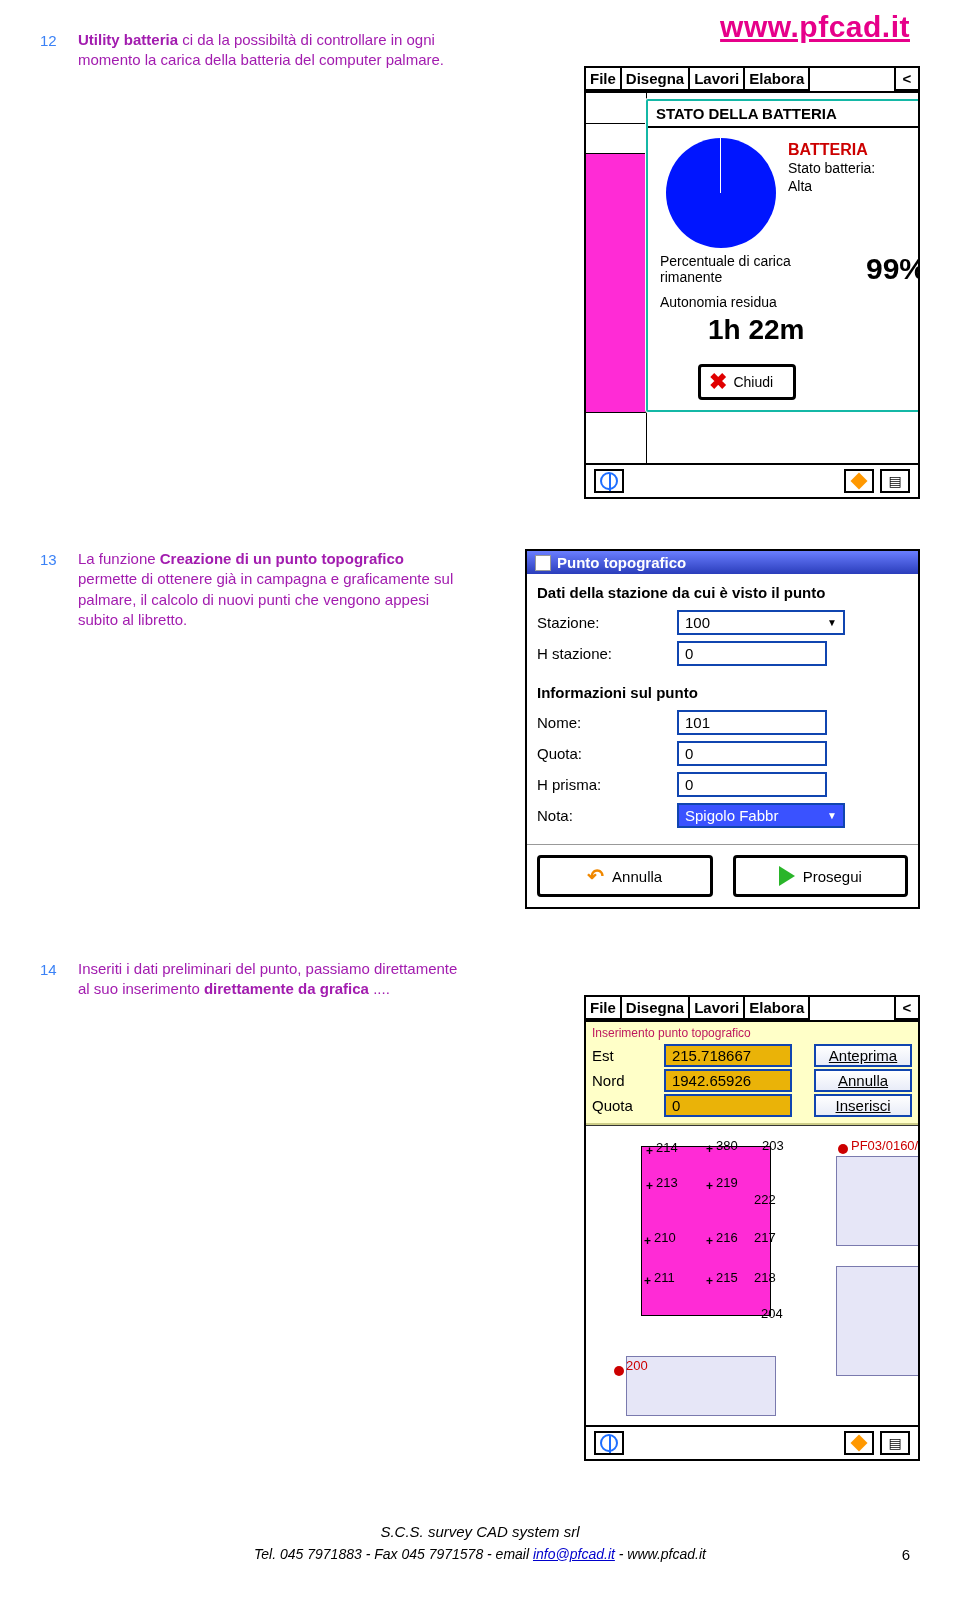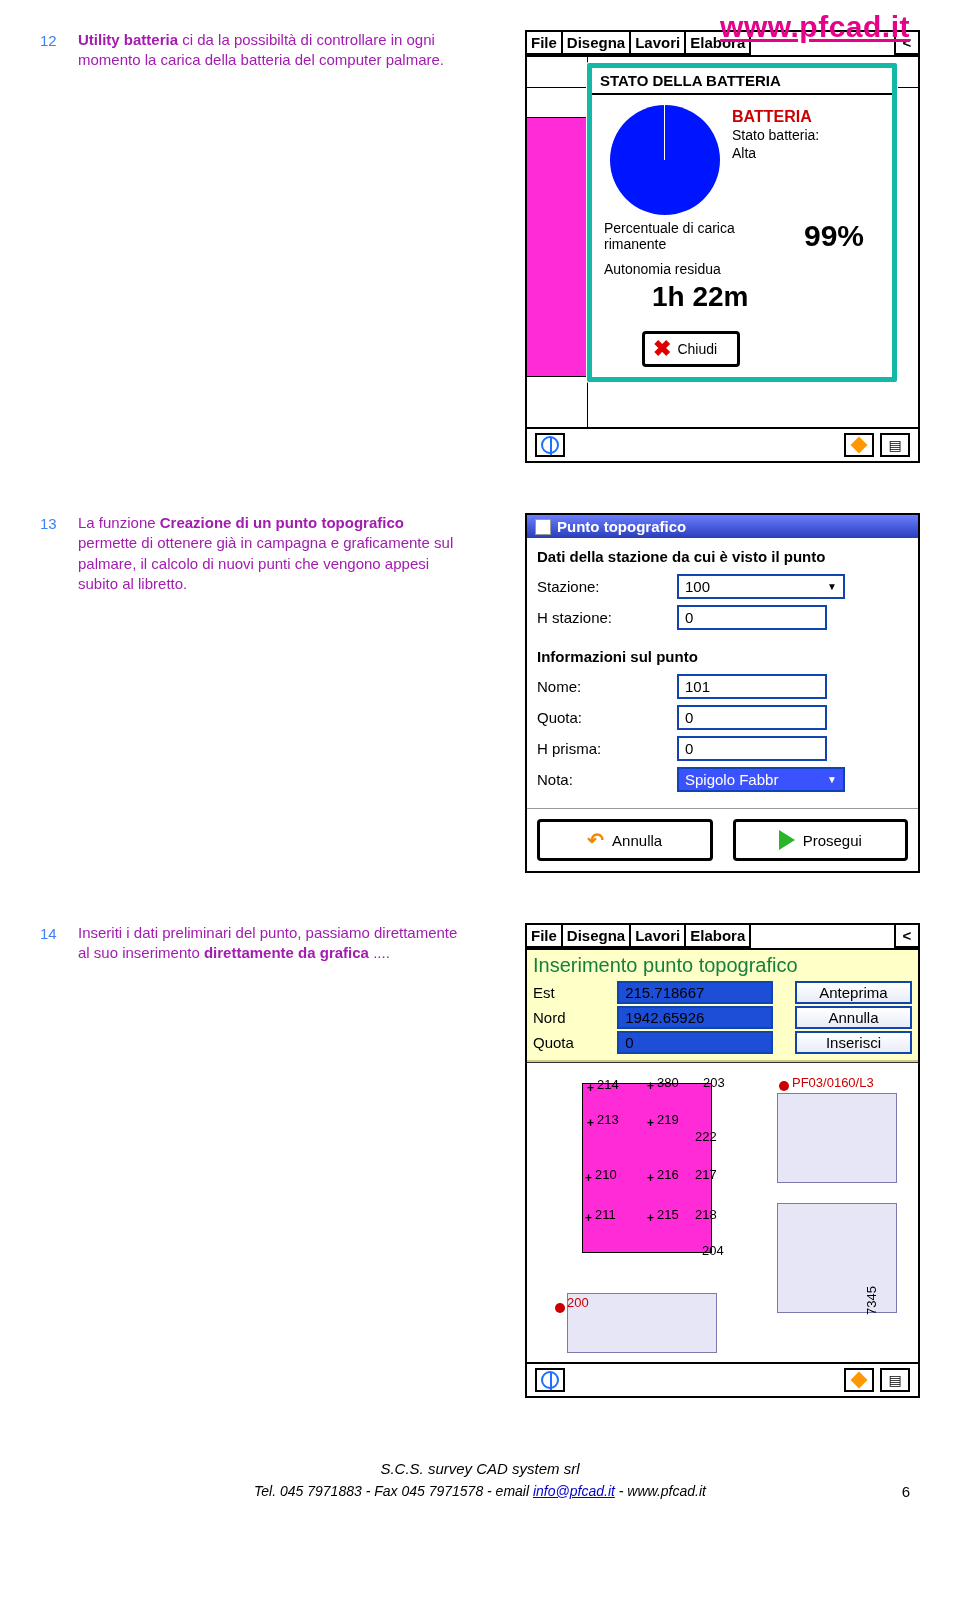--- a/index.html
+++ b/index.html
@@ -40,26 +40,27 @@
     color: #a21caf;
     padding-right: 20px;
   }
   .text-col b { font-weight: bold; }
   .screen-col {
     flex-shrink: 0;
     margin-left: auto;
   }
   
   .pda {
-    width: 395px;
+    width: 336px;
     border: 2px solid #000;
     background: #fff;
     font-family: Tahoma, Arial, sans-serif;
     font-size: 14px;
     color: #000;
+    margin-top: 36px;
   }
   .menubar {
     display: flex;
     border-bottom: 2px solid #000;
     background: #fff;
   }
   .menubar span {
     border: 2px solid #000;
     border-top: none;
     border-left: none;
@@ -88,21 +89,21 @@
     border: 1px solid #000;
   }
   .bg-line {
     position: absolute;
     background: #000;
   }
   
   .dialog {
     position: absolute;
     background: #fff;
-    border: 5px solid #14b8a6;
+    border: 2px solid #14b8a6;
     border-radius: 2px;
     box-shadow: 0 0 0 1px #fff;
   }
   .dlg-title {
     background: #fff;
     border-bottom: 2px solid #000;
     font-weight: bold;
     padding: 4px 8px;
     font-size: 15px;
   }
@@ -229,37 +230,38 @@
     justify-content: center;
     gap: 8px;
     font-size: 15px;
     background: #fff;
   }
   .undo-ic { color: #f08800; font-size: 20px; font-weight: bold;}
   .go-ic {
     width:0;height:0;border-top:10px solid transparent;border-bottom:10px solid transparent;border-left:16px solid #2ab52a;
   }
   .s3-panel { background: #ffffc8; border-bottom: 2px solid #cc8; padding: 4px 6px; }
-  .s3-title { color: #15803d; font-size: 20px; font-weight: normal; margin-bottom: 4px;}
+  .s3-title { color: #be185d; font-size: 12px; font-weight: normal; margin-bottom: 4px;}
   .s3-row { display: flex; align-items: center; margin: 2px 0; gap: 22px; font-size: 15px;}
   .s3-row .lbl { width: 64px; }
   .s3-in {
     width: 160px;
     border: 2px solid #1045b0;
-    background: #1d4ed8;
+    background: #eab308;
     padding: 1px 6px;
     font-size: 15px;
   }
   .s3-btn {
     width: 120px;
     border: 2px solid #1045b0;
     padding: 1px 8px;
     text-align: center;
     font-size: 15px;
     background: linear-gradient(#fff,#e8ecf8);
+    text-decoration: underline;
   }
   .map {
     position: relative;
     height: 300px;
     background: #fff;
     border-top: 1px solid #333;
     overflow: hidden;
   }
   .parcel {
     position: absolute;

